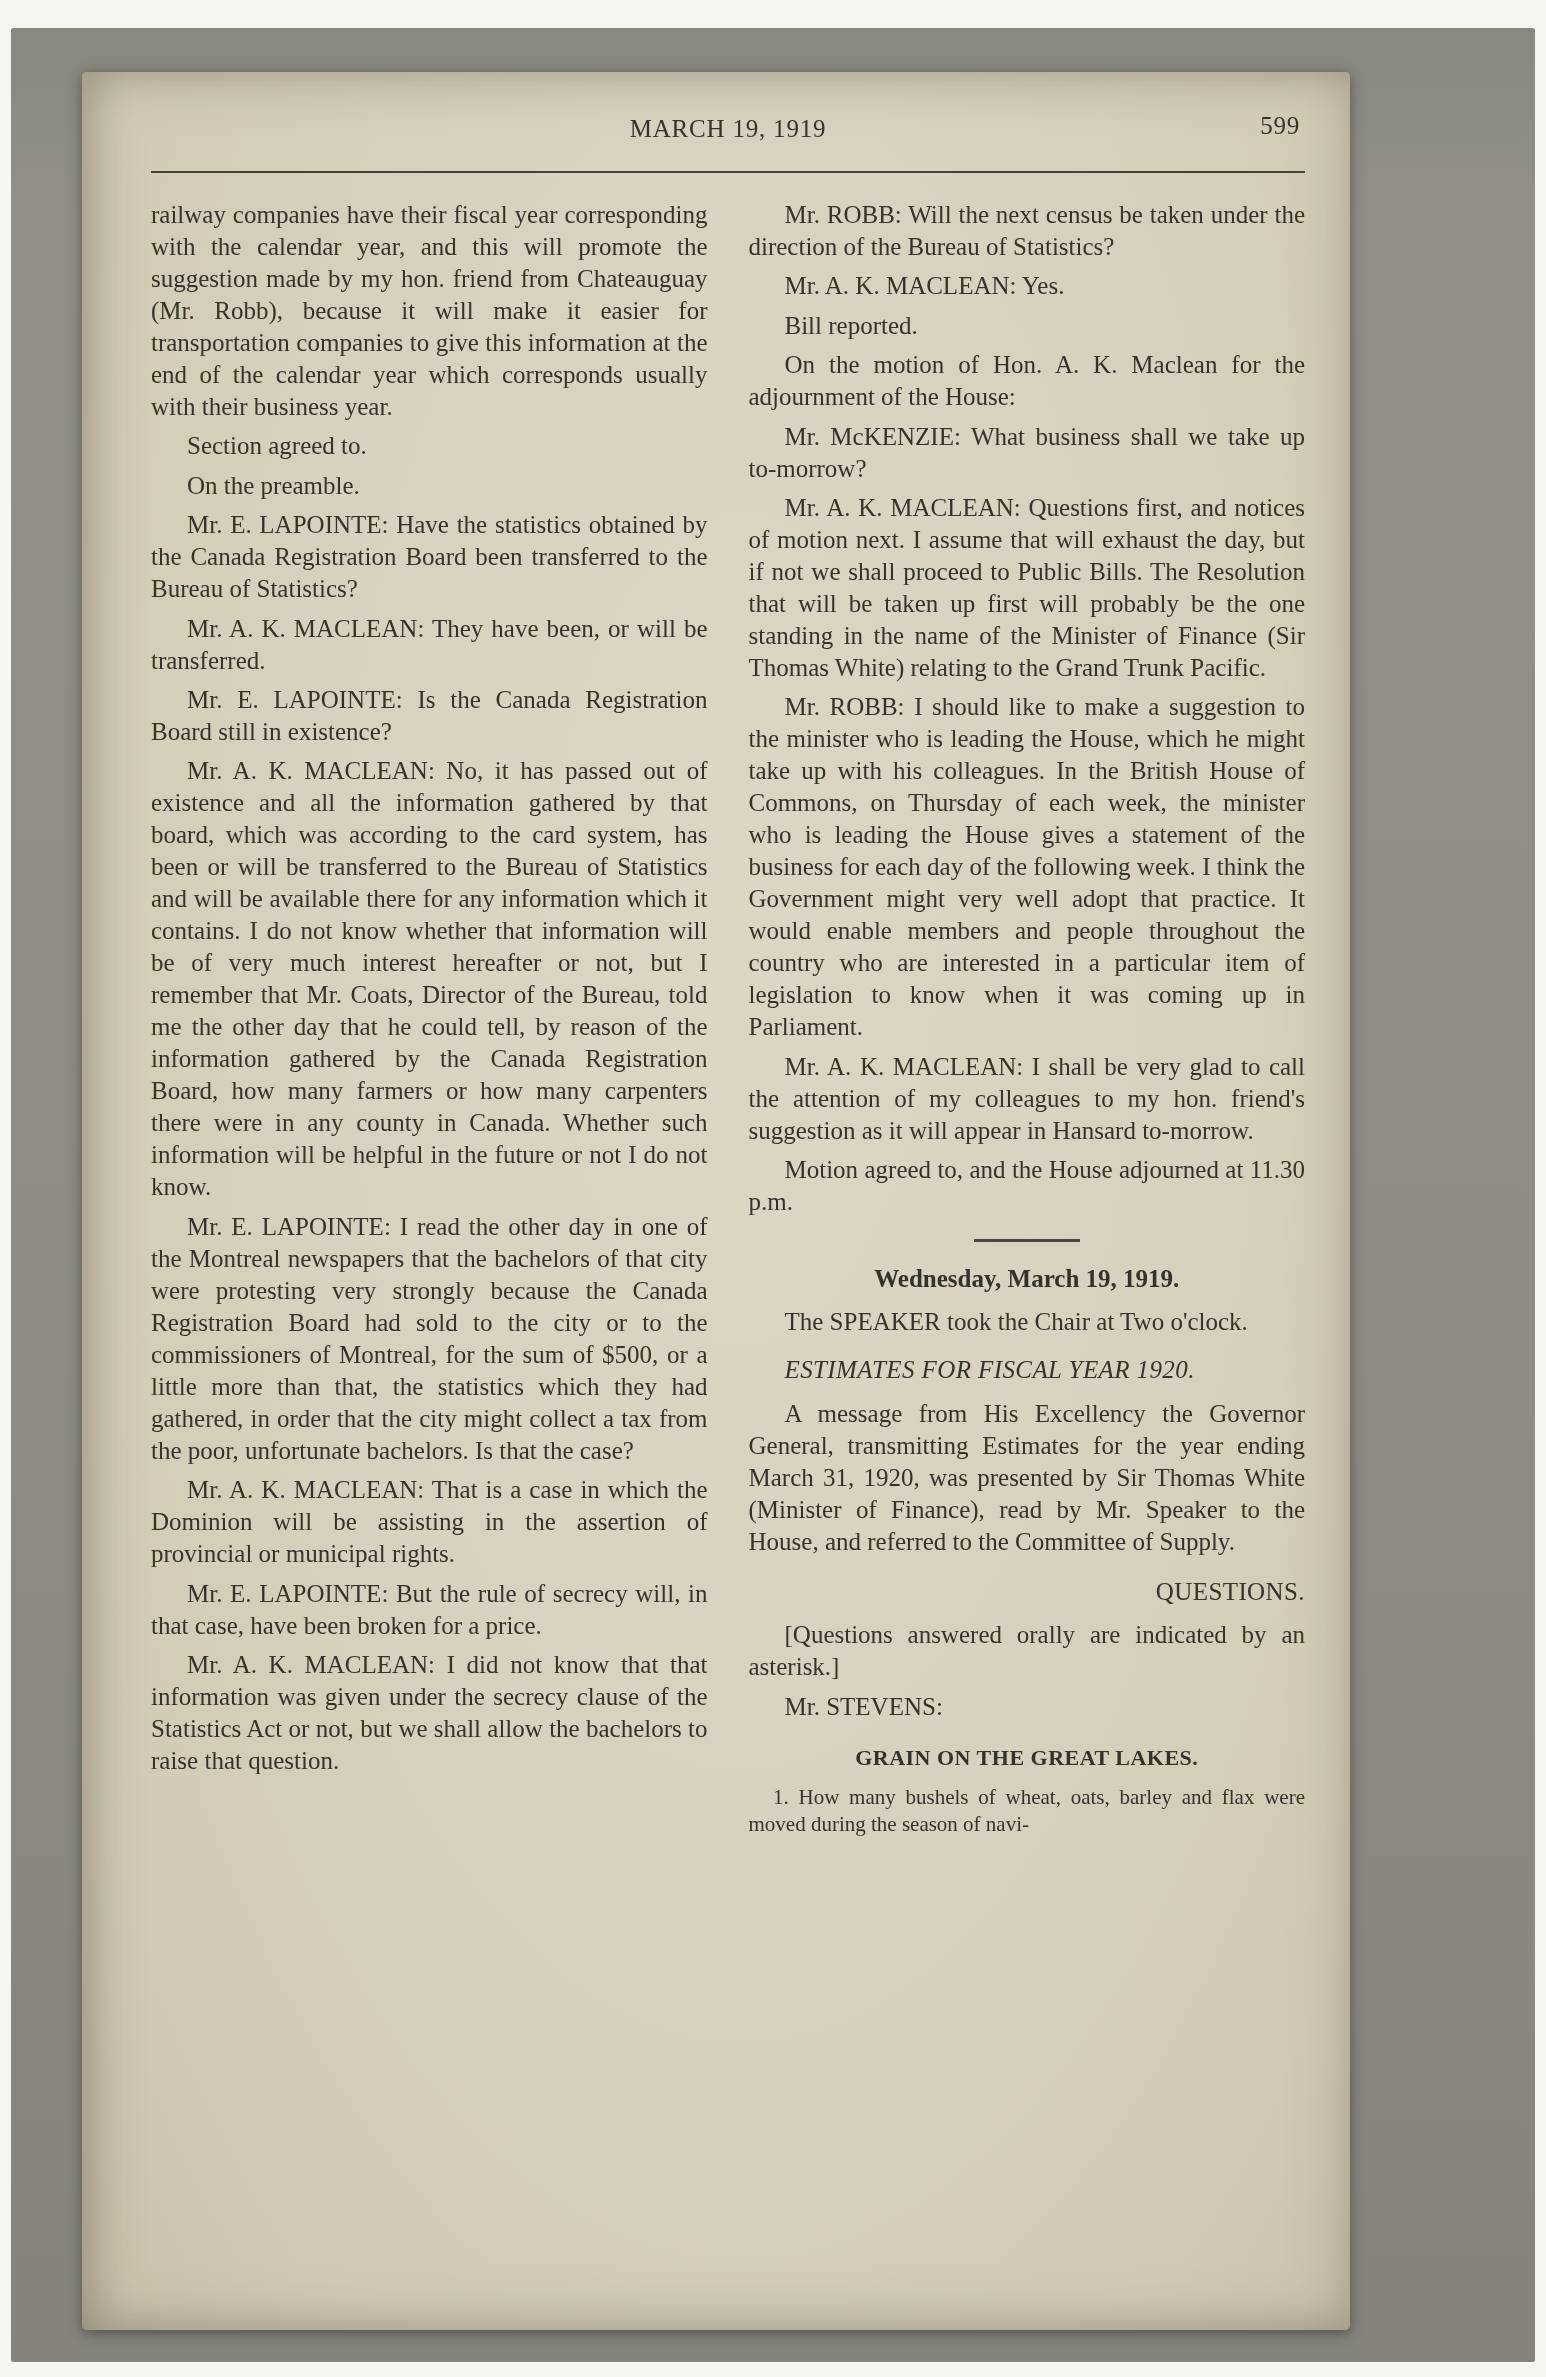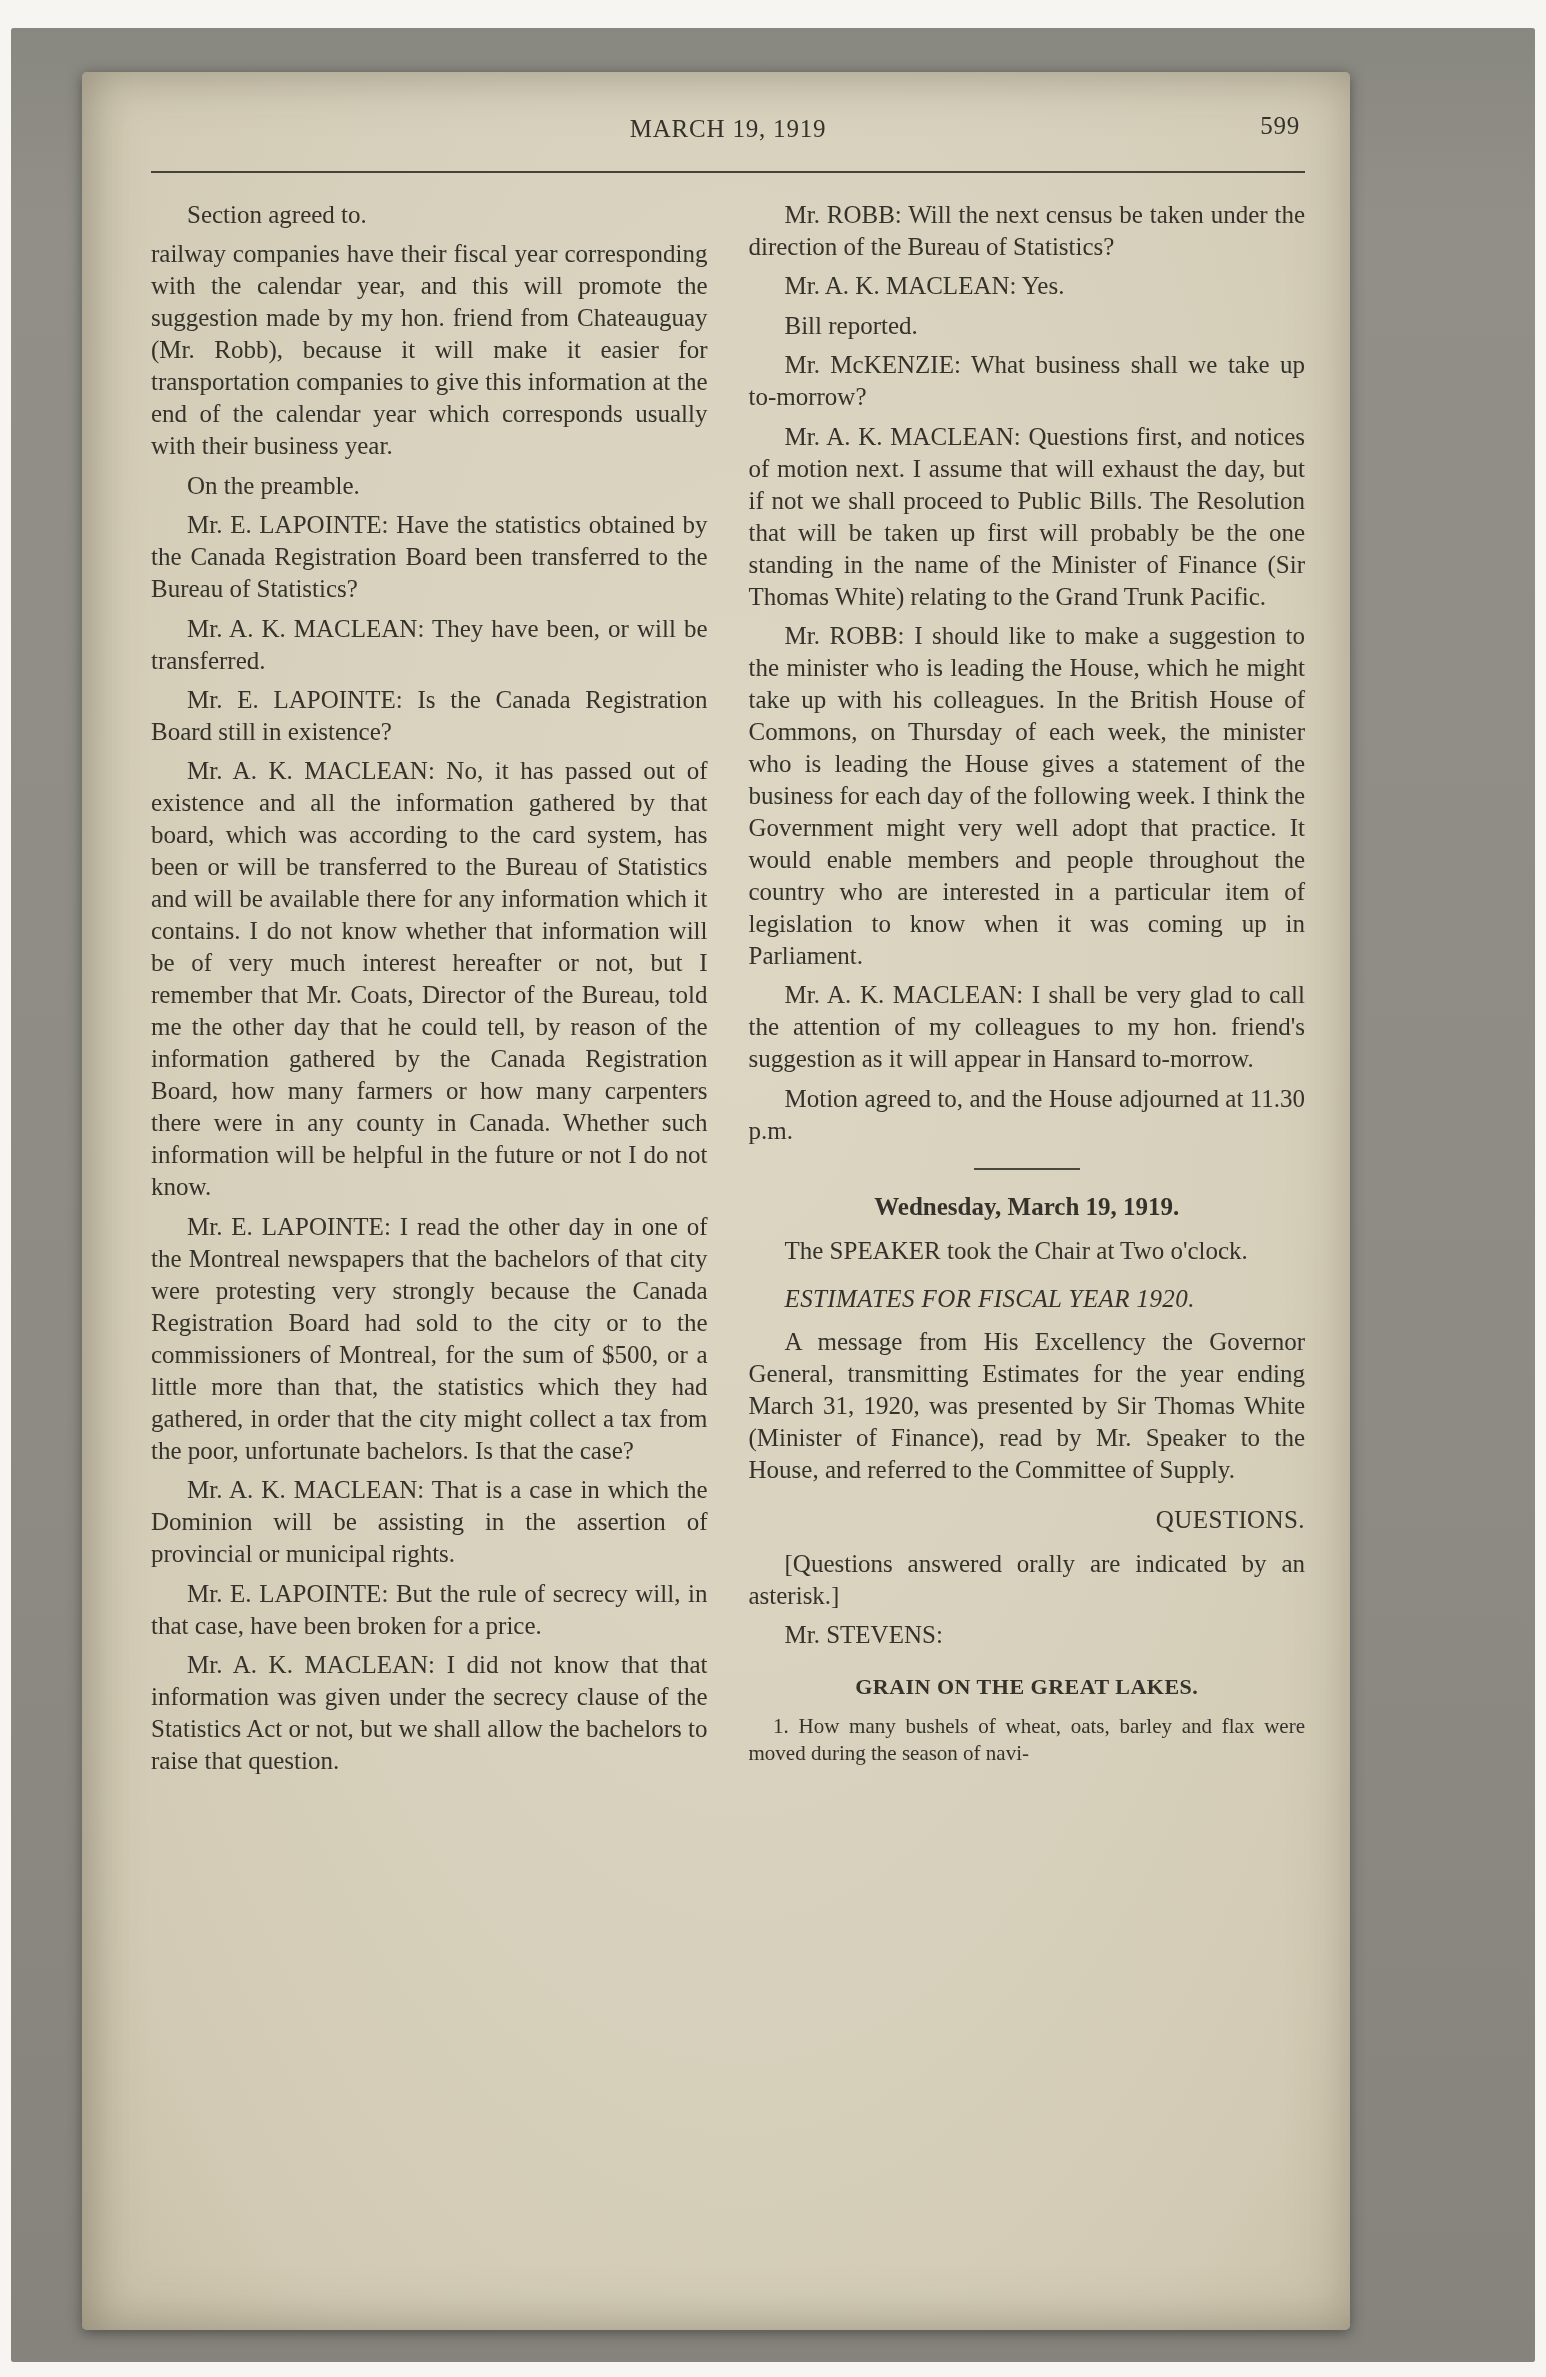--- a/index.html
+++ b/index.html
@@ -118,36 +118,37 @@
 
     <div class="page-header">
       <div class="header-date">MARCH 19, 1919</div>
       <div class="page-number">599</div>
     </div>
 
     <hr class="header-rule">
 
     <div class="columns">
       <div class="column">
+          <p class="para flush">railway companies have their fiscal year corresponding with the calendar year, and this will promote the suggestion made by my hon. friend from Chateauguay (Mr. Robb), because it will make it easier for transportation companies to give this information at the end of the calendar year which corresponds usually with their business year.</p>
           <p class="para indent">Section agreed to.</p>
-          <p class="para flush">railway companies have their fiscal year corresponding with the calendar year, and this will promote the suggestion made by my hon. friend from Chateauguay (Mr. Robb), because it will make it easier for transportation companies to give this information at the end of the calendar year which corresponds usually with their business year.</p>
           <p class="para indent">On the preamble.</p>
           <p class="para indent">Mr. E. LAPOINTE: Have the statistics obtained by the Canada Registration Board been transferred to the Bureau of Statistics?</p>
           <p class="para indent">Mr. A. K. MACLEAN: They have been, or will be transferred.</p>
           <p class="para indent">Mr. E. LAPOINTE: Is the Canada Registration Board still in existence?</p>
           <p class="para indent">Mr. A. K. MACLEAN: No, it has passed out of existence and all the information gathered by that board, which was according to the card system, has been or will be transferred to the Bureau of Statistics and will be available there for any information which it contains. I do not know whether that information will be of very much interest hereafter or not, but I remember that Mr. Coats, Director of the Bureau, told me the other day that he could tell, by reason of the information gathered by the Canada Registration Board, how many farmers or how many carpenters there were in any county in Canada. Whether such information will be helpful in the future or not I do not know.</p>
           <p class="para indent">Mr. E. LAPOINTE: I read the other day in one of the Montreal newspapers that the bachelors of that city were protesting very strongly because the Canada Registration Board had sold to the city or to the commissioners of Montreal, for the sum of $500, or a little more than that, the statistics which they had gathered, in order that the city might collect a tax from the poor, unfortunate bachelors. Is that the case?</p>
           <p class="para indent">Mr. A. K. MACLEAN: That is a case in which the Dominion will be assisting in the assertion of provincial or municipal rights.</p>
           <p class="para indent">Mr. E. LAPOINTE: But the rule of secrecy will, in that case, have been broken for a price.</p>
           <p class="para indent">Mr. A. K. MACLEAN: I did not know that that information was given under the secrecy clause of the Statistics Act or not, but we shall allow the bachelors to raise that question.</p>
         </div>
       <div class="column">
           <p class="para indent">Mr. ROBB: Will the next census be taken under the direction of the Bureau of Statistics?</p>
           <p class="para indent">Mr. A. K. MACLEAN: Yes.</p>
           <p class="para indent">Bill reported.</p>
+          <p class="para indent">On the motion of Hon. A. K. Maclean for the adjournment of the House:</p>
           <p class="para indent">Mr. McKENZIE: What business shall we take up to-morrow?</p>
           <p class="para indent">Mr. A. K. MACLEAN: Questions first, and notices of motion next. I assume that will exhaust the day, but if not we shall proceed to Public Bills. The Resolution that will be taken up first will probably be the one standing in the name of the Minister of Finance (Sir Thomas White) relating to the Grand Trunk Pacific.</p>
           <p class="para indent">Mr. ROBB: I should like to make a suggestion to the minister who is leading the House, which he might take up with his colleagues. In the British House of Commons, on Thursday of each week, the minister who is leading the House gives a statement of the business for each day of the following week. I think the Government might very well adopt that practice. It would enable members and people throughout the country who are interested in a particular item of legislation to know when it was coming up in Parliament.</p>
           <p class="para indent">Mr. A. K. MACLEAN: I shall be very glad to call the attention of my colleagues to my hon. friend's suggestion as it will appear in Hansard to-morrow.</p>
           <p class="para indent">Motion agreed to, and the House adjourned at 11.30 p.m.</p>
           <div class="divider"></div>
           <p class="para center-bold">Wednesday, March 19, 1919.</p>
           <p class="para indent">The SPEAKER took the Chair at Two o'clock.</p>
           <p class="para heading-left">ESTIMATES FOR FISCAL YEAR 1920.</p>
           <p class="para indent">A message from His Excellency the Governor General, transmitting Estimates for the year ending March 31, 1920, was presented by Sir Thomas White (Minister of Finance), read by Mr. Speaker to the House, and referred to the Committee of Supply.</p>

